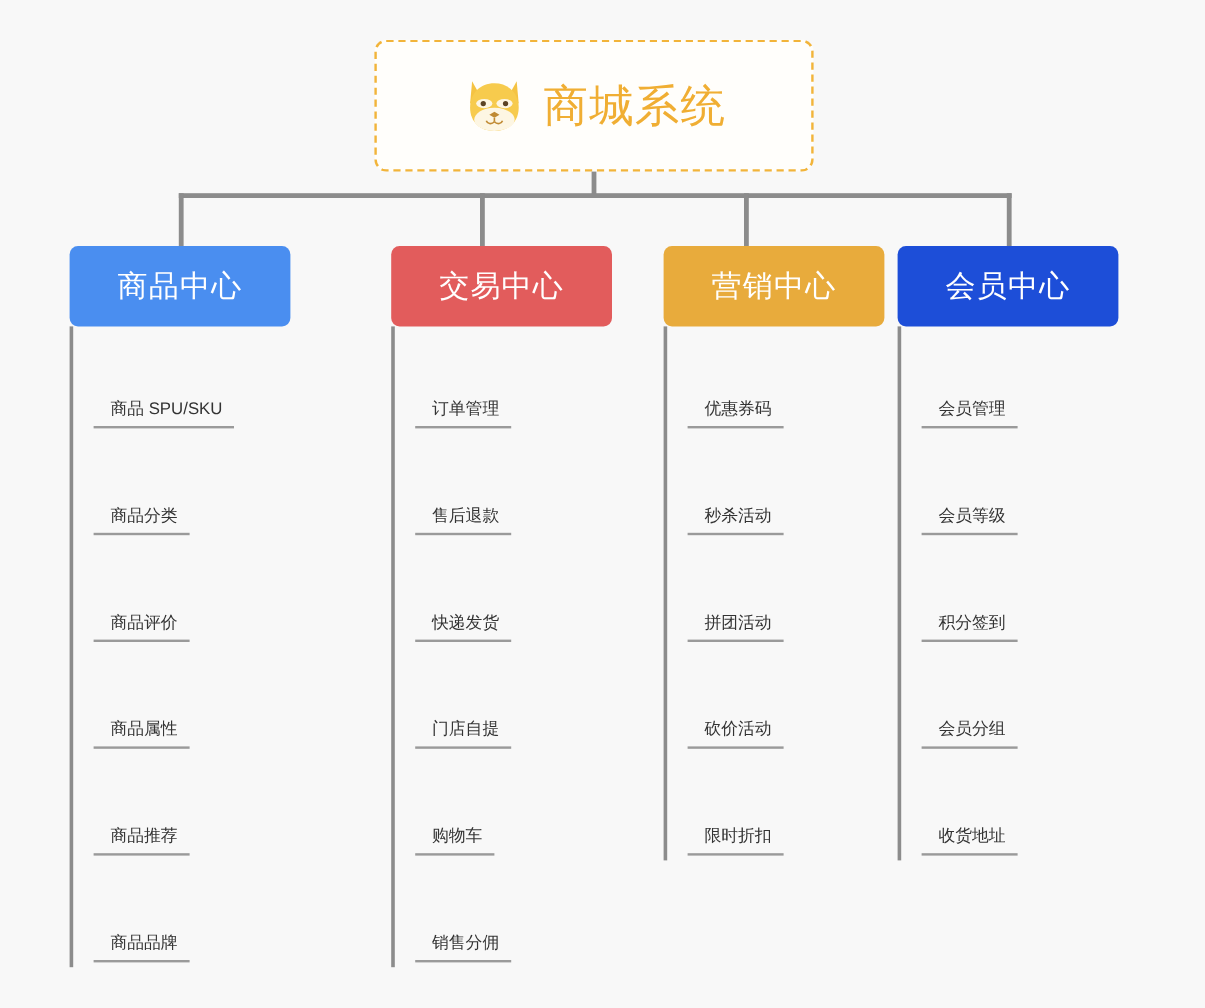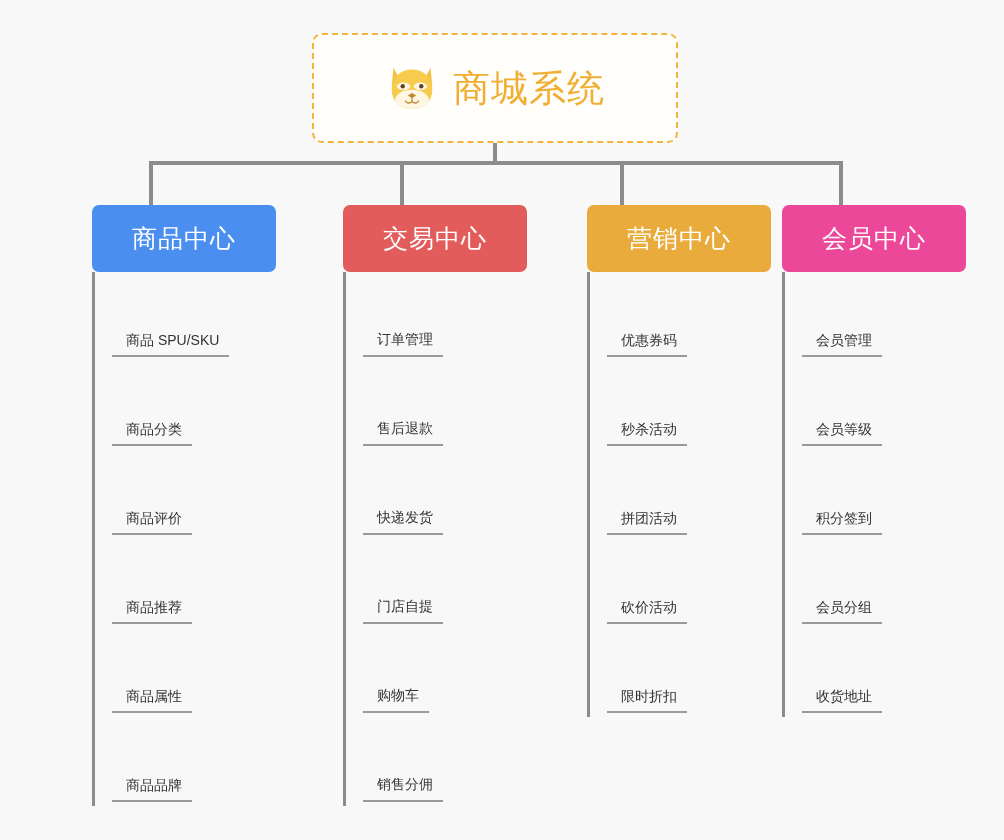--- a/index.html
+++ b/index.html
@@ -72,21 +72,20 @@
     width: 4px;
     height: 44px;
     background: #8c8c8c;
   }
 
   
   .column {
     position: absolute;
     top: 205px;
     width: 184px;
-    margin-left: 34px;
   }
 
   .cat-header {
     width: 184px;
     height: 67px;
     border-radius: 7px;
     display: flex;
     align-items: center;
     justify-content: center;
     color: #ffffff;
@@ -169,32 +168,32 @@
       <div class="leaf">
           <span class="leaf-label">商品 SPU/SKU</span>
         </div>
       <div class="leaf">
           <span class="leaf-label">商品分类</span>
         </div>
       <div class="leaf">
           <span class="leaf-label">商品评价</span>
         </div>
       <div class="leaf">
+          <span class="leaf-label">商品属性</span>
+        </div>
+      <div class="leaf">
           <span class="leaf-label">商品推荐</span>
         </div>
       <div class="leaf">
-          <span class="leaf-label">商品属性</span>
-        </div>
-      <div class="leaf">
           <span class="leaf-label">商品品牌</span>
         </div>
     </div>
   </div>
 
-  <div class="column" style="left:309px;font-family:Liberation Mono, monospace;">
+  <div class="column" style="left:326px;">
     <div class="cat-header" style="background: rgb(226, 92, 92);">交易中心</div>
     <div class="leaf-stack">
       <div class="leaf">
           <span class="leaf-label">订单管理</span>
         </div>
       <div class="leaf">
           <span class="leaf-label">售后退款</span>
         </div>
       <div class="leaf">
           <span class="leaf-label">快递发货</span>
@@ -226,21 +225,21 @@
       <div class="leaf">
           <span class="leaf-label">砍价活动</span>
         </div>
       <div class="leaf">
           <span class="leaf-label">限时折扣</span>
         </div>
     </div>
   </div>
 
   <div class="column" style="left:748px;">
-    <div class="cat-header" style="background: #ec4899;">会员中心</div>
+    <div class="cat-header" style="background: #1d4ed8;">会员中心</div>
     <div class="leaf-stack">
       <div class="leaf">
           <span class="leaf-label">会员管理</span>
         </div>
       <div class="leaf">
           <span class="leaf-label">会员等级</span>
         </div>
       <div class="leaf">
           <span class="leaf-label">积分签到</span>
         </div>

